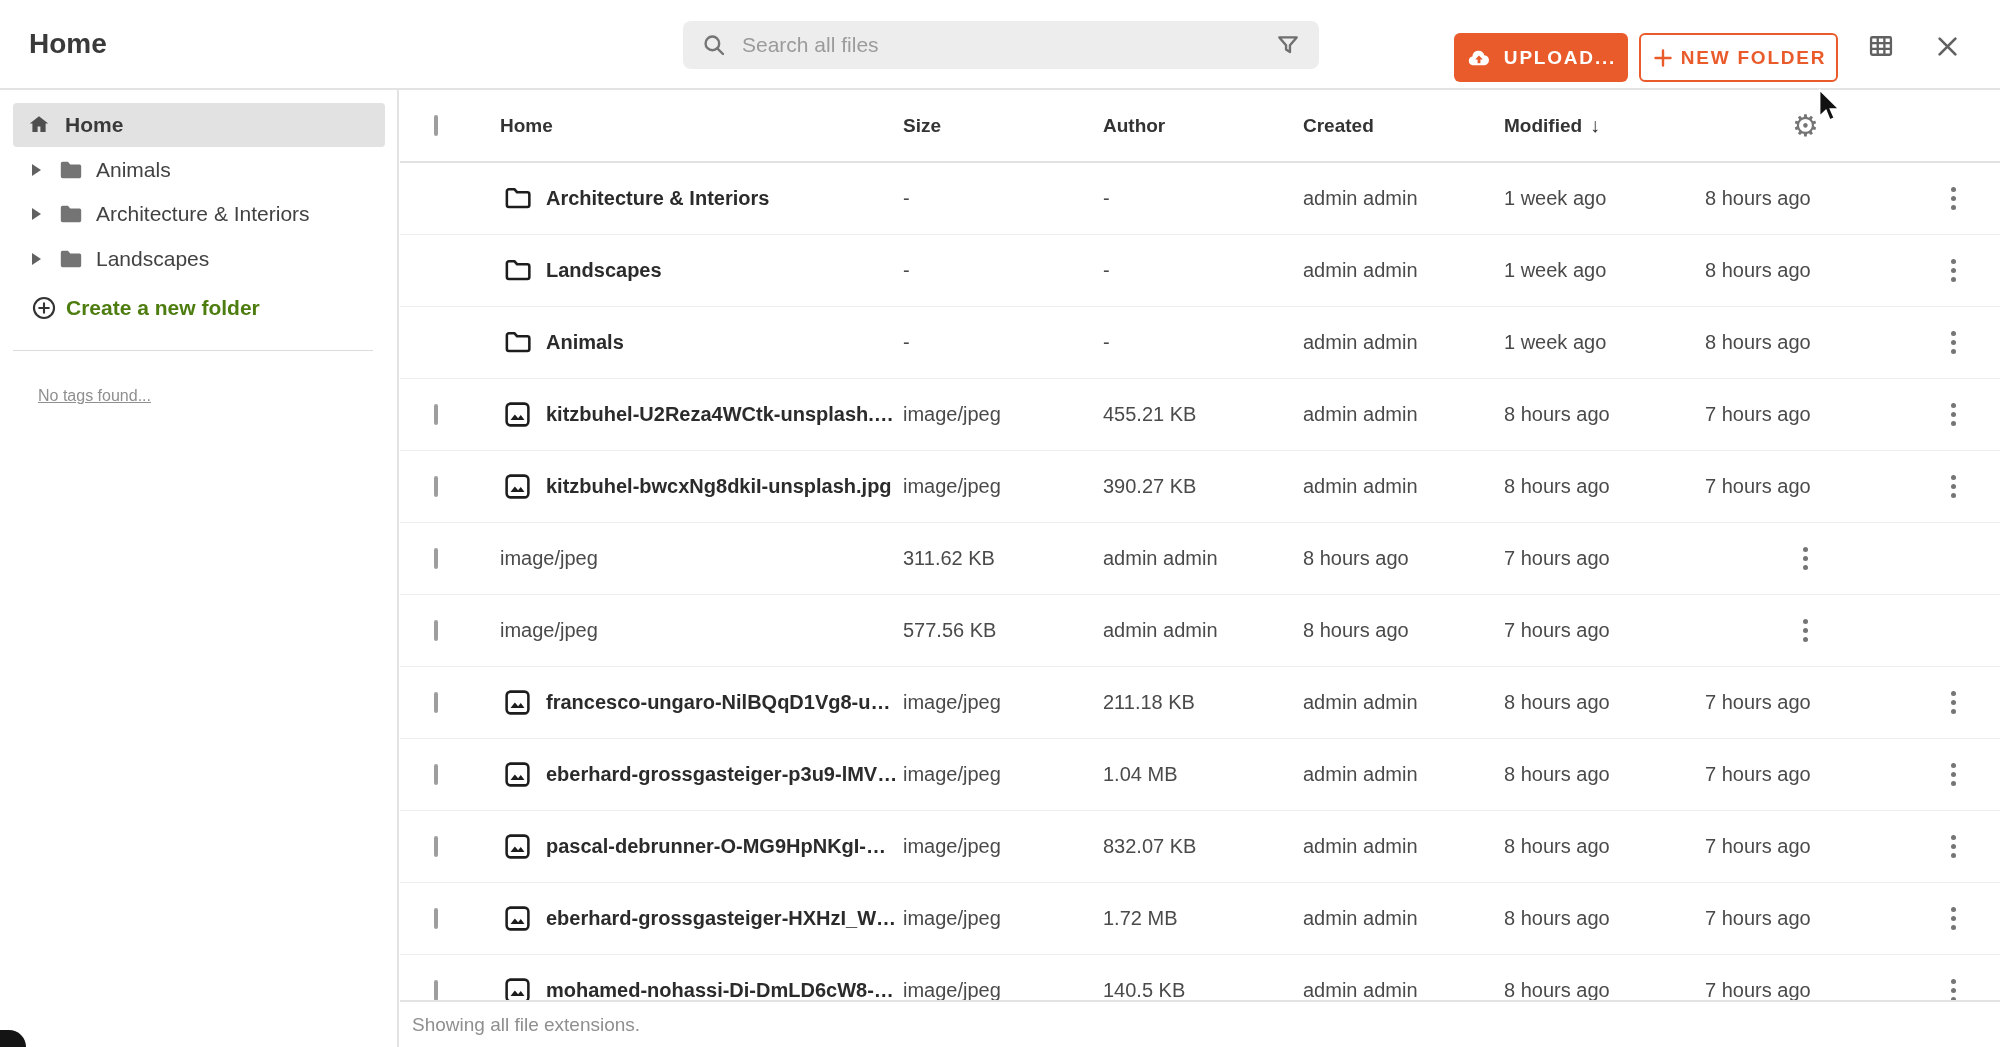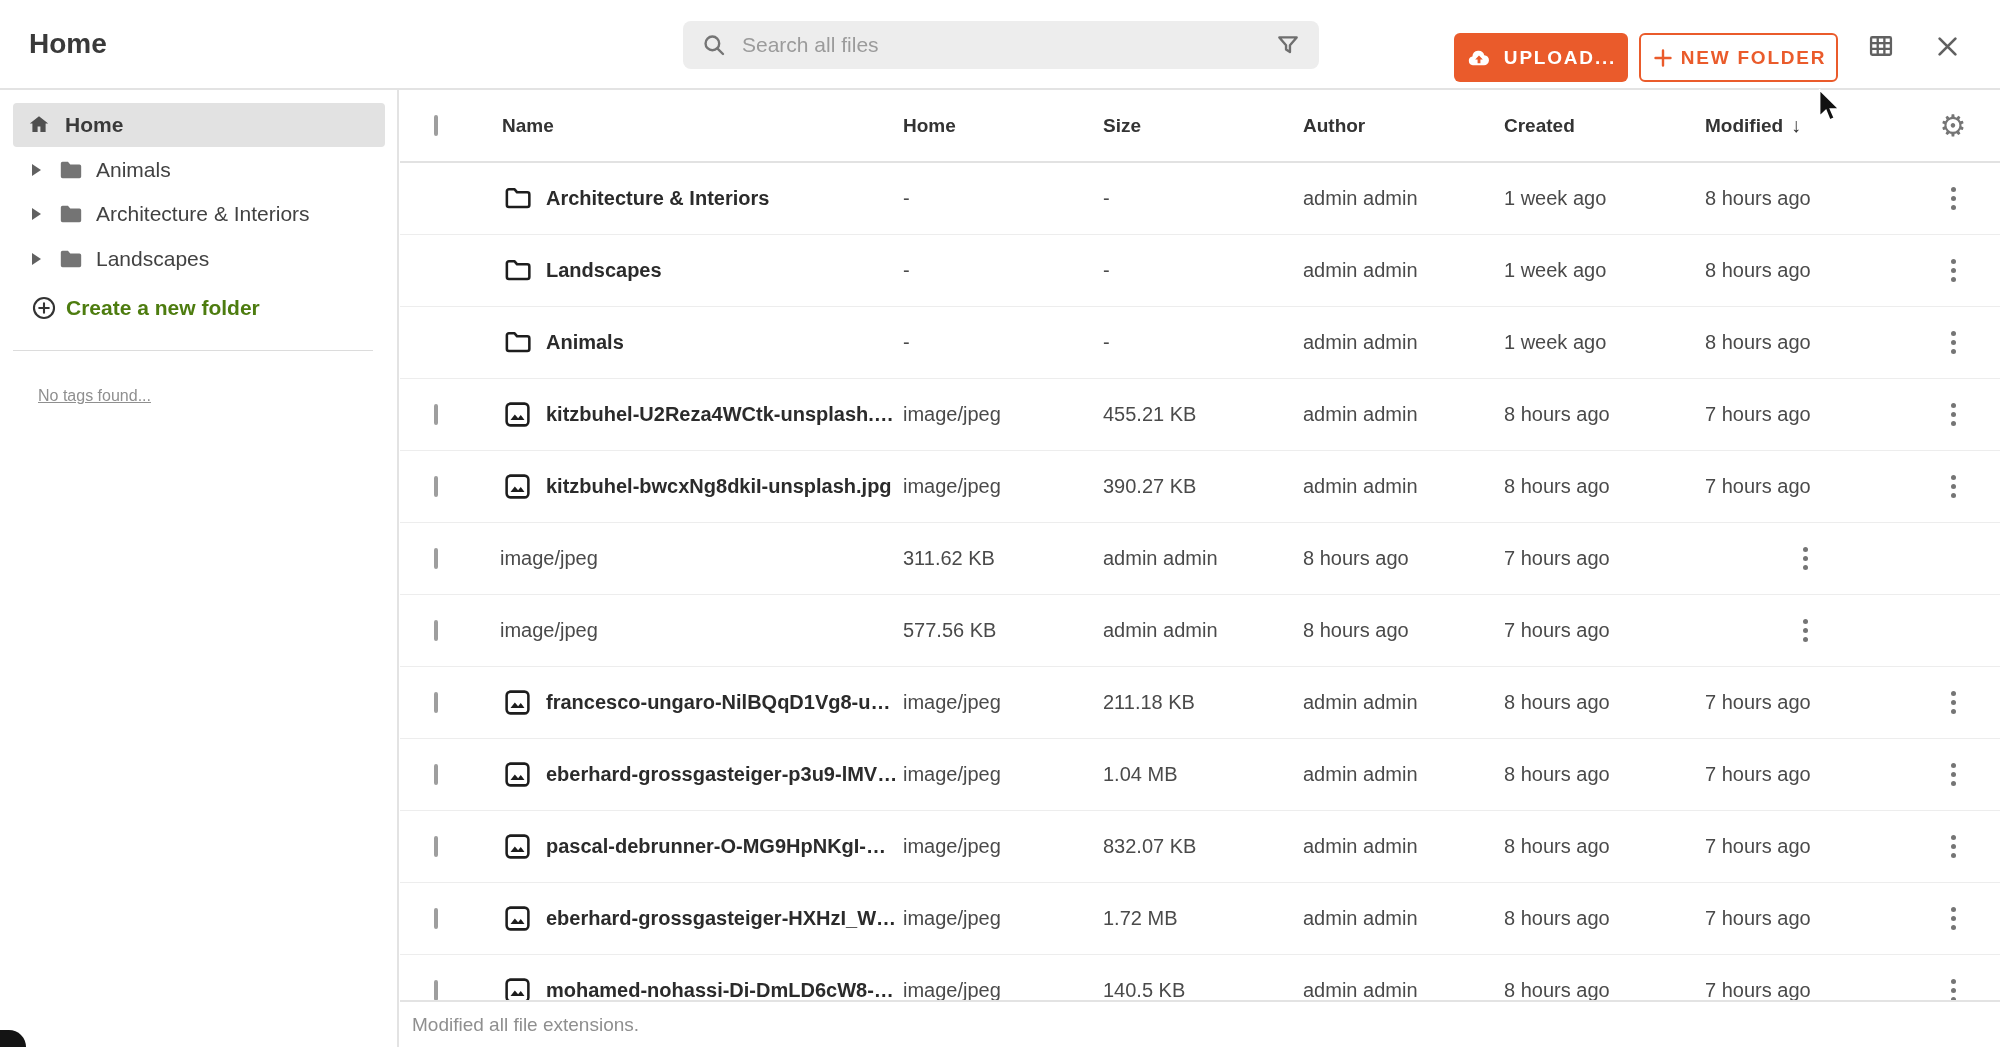--- a/index.html
+++ b/index.html
@@ -195,23 +195,20 @@
     <span class="lbl">Create a new folder</span>
   </div>
 
   <div class="side-divider"></div>
   <div class="no-tags">No tags found...</div>
 </div>
 <div class="sidebar-vline"></div>
 
 <div class="thead grid">
   <div><span class="cb"></span></div>
-  <div class="hlbl hname">
-    <span>Name</span>
-  </div>
   <div class="hlbl">Home</div>
   <div class="hlbl">Size</div>
   <div class="hlbl">Author</div>
   <div class="hlbl">Created</div>
   <div class="hlbl">
     <span>Modified</span><span class="sort-arrow">↓</span>
   </div>
   <div style="display:flex;justify-content:center;">
     <span class="gear">⚙</span>
   </div>
@@ -491,21 +488,21 @@
       <span class="kebab">
           <i></i>
           <i></i>
           <i></i>
         </span>
     </div>
   </div>
   </div>
 
 <div class="table-footer">
-  <span class="msg">Modified all file extensions.</span>
+  <span class="msg">Showing all file extensions.</span>
 </div>
 
 <div class="corner-shape"></div>
 
 <div class="cursor">
   <svg width="24" height="34" viewBox="0 0 13 20">
     <path d="M1 0.5 v15.6 l3.7-3.5 2.3 5.6 2.6-1.1 -2.3-5.4 h5 z" fill="#111111" stroke="#ffffff" stroke-width="0.9"></path>
   </svg>
 </div>
 

